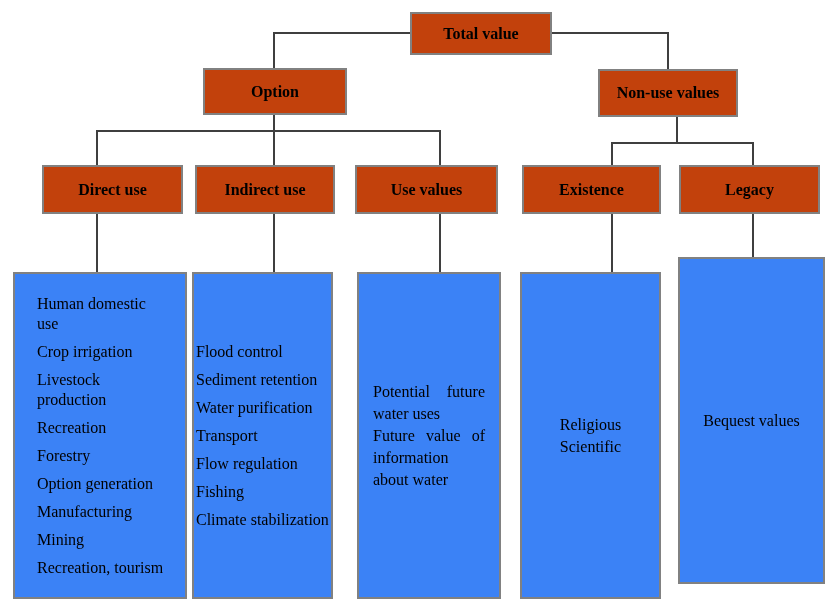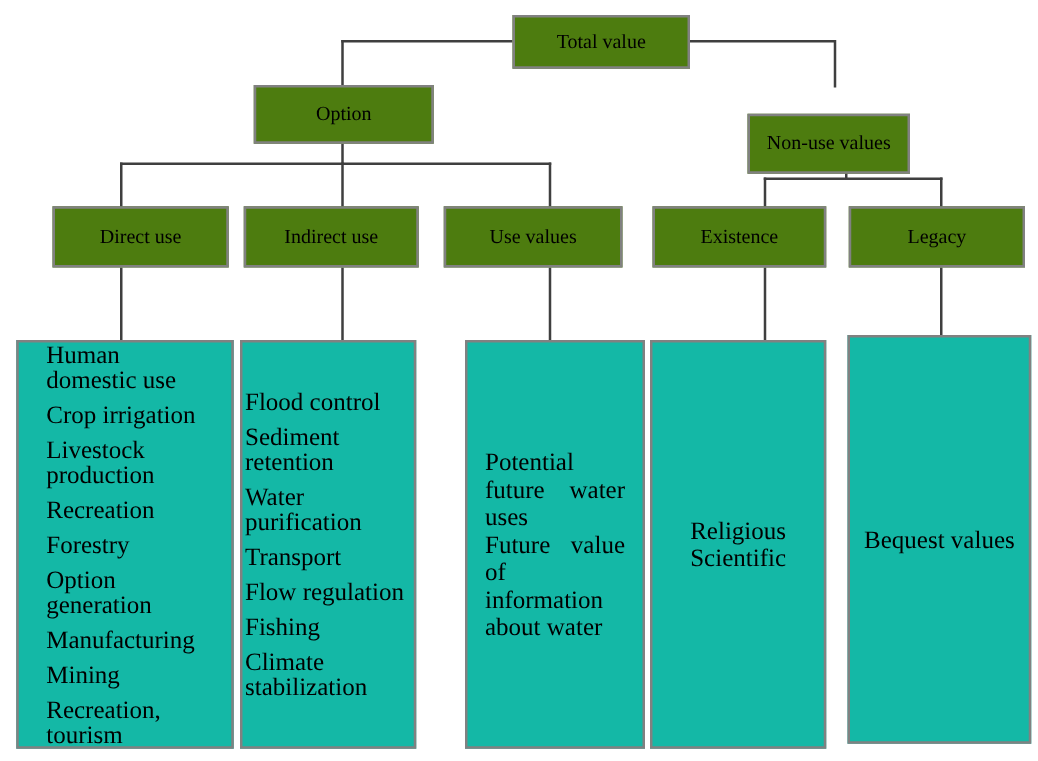--- a/index.html
+++ b/index.html
@@ -1,28 +1,28 @@
 <!DOCTYPE html>
 <html><head>
 <meta charset="utf-8">
 <style>
   html,body{margin:0;padding:0;background:#ffffff;}
   .canvas{
     position:relative;width:830px;height:609px;background:#ffffff;
     font-family:"Liberation Serif","DejaVu Serif",serif;color:#000;overflow:hidden;
   }
   .box{
-    position:absolute;box-sizing:border-box;border:2px solid #818181;background:#4d7c0f;
+    position:absolute;box-sizing:border-box;border:2px solid #818181;background:#c2410c;
     display:flex;align-items:center;justify-content:center;
-    font-size:16px;text-align:center;
+    font-size:16px;text-align:center;font-weight:bold;
   }
   .bigbox{
-    position:absolute;box-sizing:border-box;border:2px solid #818181;background:#14b8a6;
+    position:absolute;box-sizing:border-box;border:2px solid #818181;background:#3b82f6;
     display:flex;flex-direction:column;justify-content:center;
-    font-size:20px;
+    font-size:16px;
   }
   .bigbox p{margin:4px 0;line-height:20px;}
   .line{position:absolute;background:#3f3f3f;}
   .h{height:1.5px;}
   .v{width:1.5px;}
   .justify p{margin:0;line-height:22px;text-align:justify;}
   .centered p{margin:0;line-height:22px;text-align:center;}
 </style>
 </head>
 <body>
@@ -51,21 +51,21 @@
   <div class="line v" style="left:611px;top:214px;height:58px;"></div>
   <div class="line v" style="left:752px;top:214px;height:58px;"></div>
 
   <div class="box" style="left:410px;top:12px;width:142px;height:43px;">
     <span>Total value</span>
   </div>
 
   <div class="box" style="left:203px;top:68px;width:144px;height:47px;">
     <span>Option</span>
   </div>
-  <div class="box" style="left:598px;top:69px;width:130px;height:48px;margin-top:22px;">
+  <div class="box" style="left:598px;top:69px;width:140px;height:48px;">
     <span>Non-use values</span>
   </div>
 
   <div class="box" style="left:42px;top:165px;width:141px;height:49px;">
     <span>Direct use</span>
   </div>
   <div class="box" style="left:195px;top:165px;width:140px;height:49px;">
     <span>Indirect use</span>
   </div>
   <div class="box" style="left:355px;top:165px;width:143px;height:49px;">
@@ -93,27 +93,27 @@
   <div class="bigbox" style="left:192px;top:272px;width:141px;height:327px;padding:0 2px;">
     <p>Flood control</p>
     <p>Sediment retention</p>
     <p>Water purification</p>
     <p>Transport</p>
     <p>Flow regulation</p>
     <p>Fishing</p>
     <p>Climate stabilization</p>
   </div>
 
-  <div class="bigbox justify" style="left:372px;top:272px;width:144px;height:327px;padding:0 14px;">
+  <div class="bigbox justify" style="left:357px;top:272px;width:144px;height:327px;padding:0 14px;">
     <p>Potential future water uses</p>
     <p>Future value of information about water</p>
   </div>
 
   <div class="bigbox centered" style="left:520px;top:272px;width:141px;height:327px;padding:0 10px;">
     <p>Religious</p>
     <p>Scientific</p>
   </div>
 
-  <div class="bigbox centered" style="left:678px;top:268px;width:147px;height:327px;padding:0 8px;">
+  <div class="bigbox centered" style="left:678px;top:257px;width:147px;height:327px;padding:0 8px;">
     <p>Bequest values</p>
   </div>
 
 </div>
 
 </body></html>

